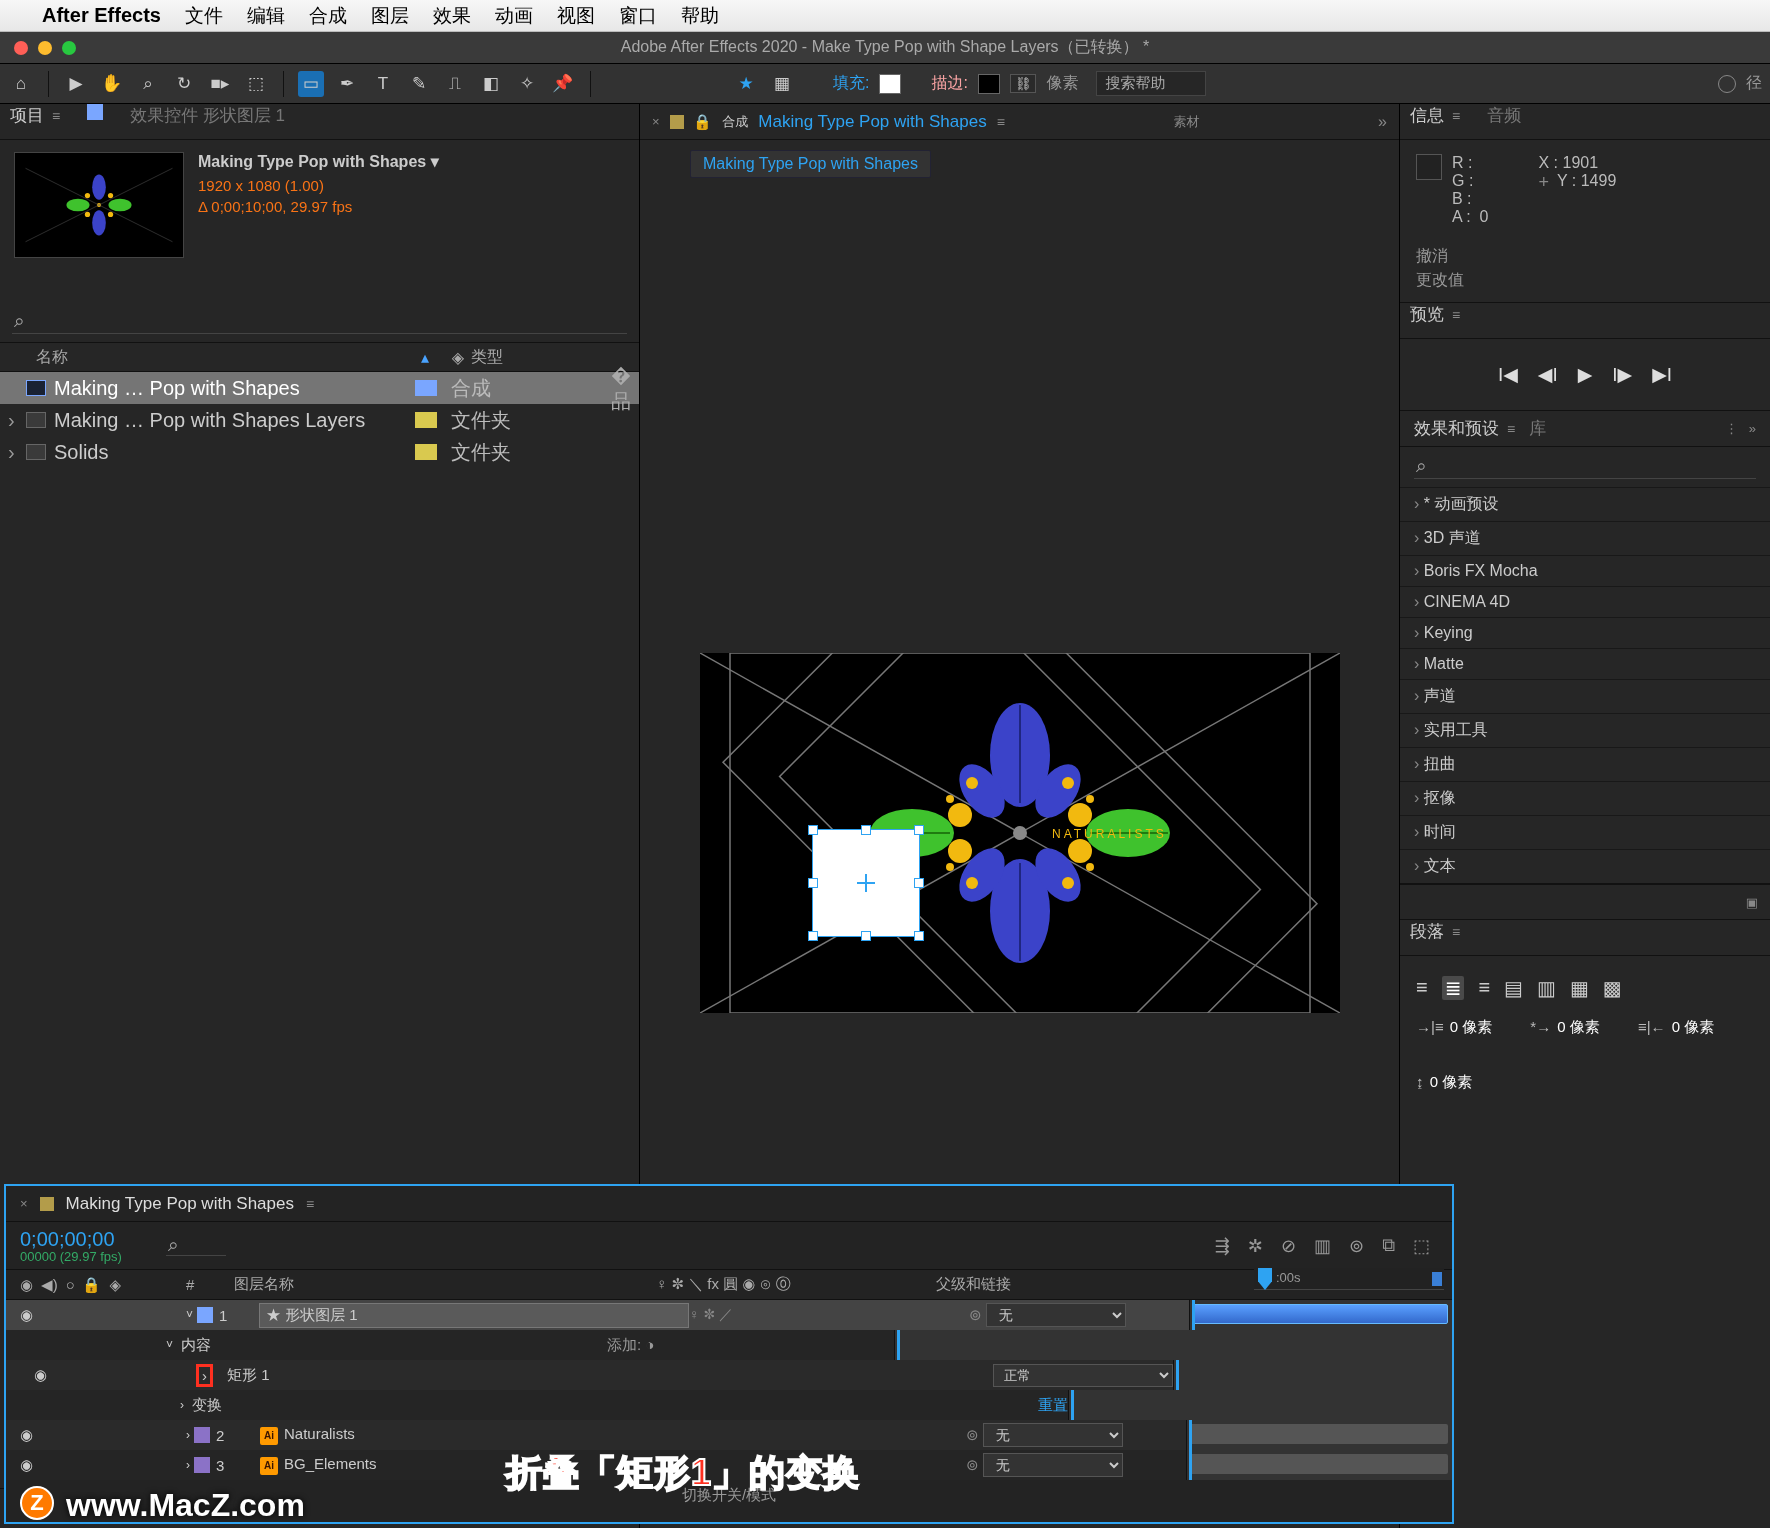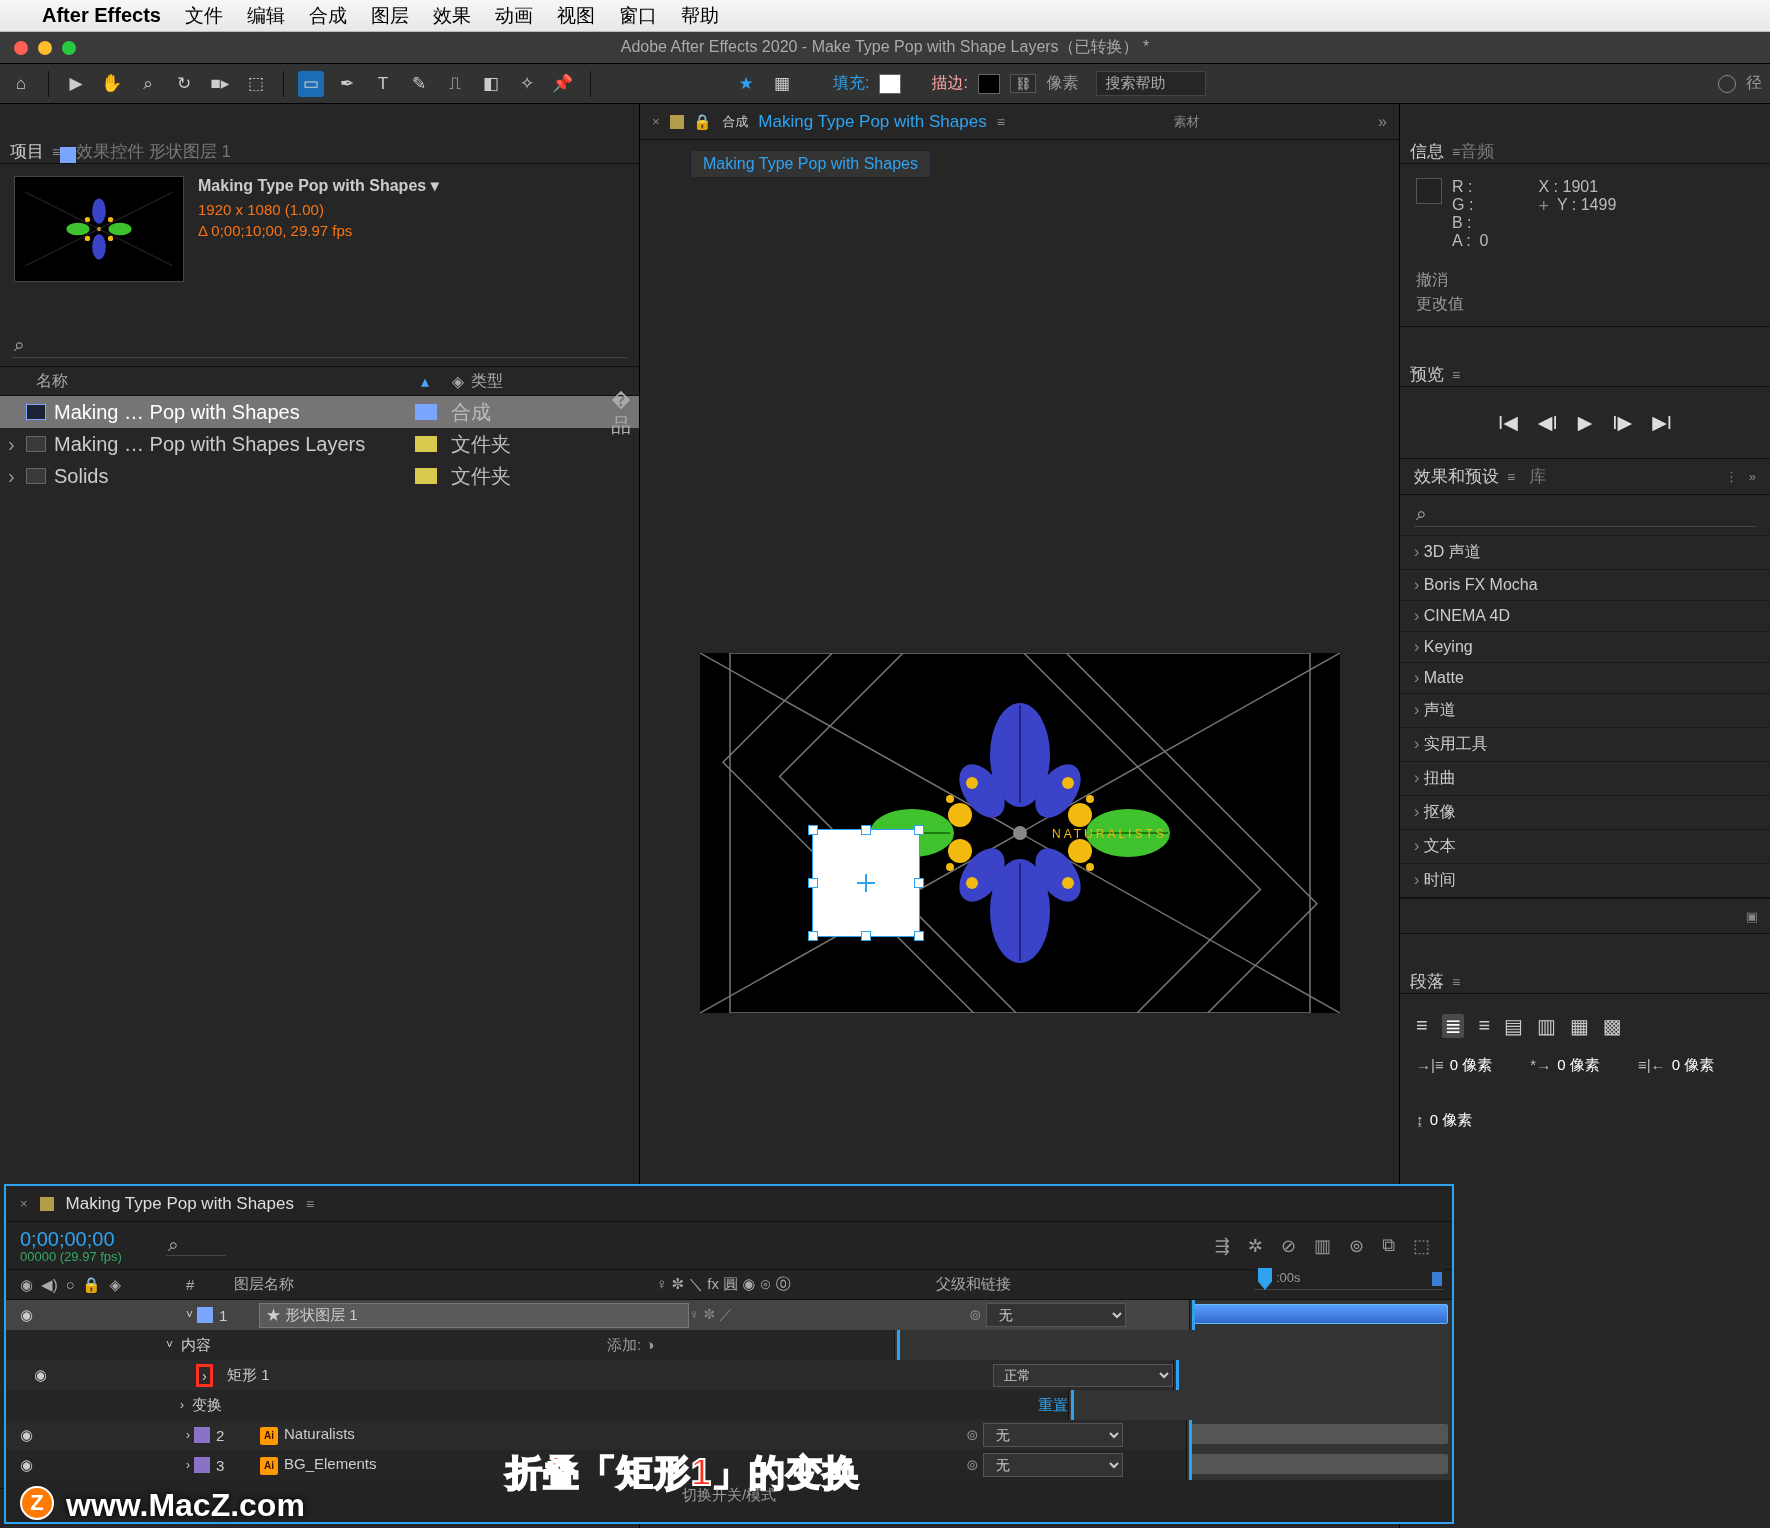--- a/index.html
+++ b/index.html
@@ -31,21 +31,21 @@
 .search-field { background:#262626; border:1px solid #444; padding:2px 8px; color:#aaa; font-size:15px; width:110px; }
 .radius-circle { width:18px; height:18px; border:1px solid #888; border-radius:50%; }
 
 
 .main { display:flex; height:calc(1528px - 32px - 32px - 40px); }
 .left-col { width:640px; display:flex; flex-direction:column; background:#262626; border-right:1px solid #000; }
 .center-col { width:760px; display:flex; flex-direction:column; background:#262626; border-right:1px solid #000; }
 .right-col { flex:1; display:flex; flex-direction:column; background:#262626; }
 
 
-.panel-tabs { height:36px; display:flex; align-items:flex-end; padding:0 10px; gap:0; border-bottom:1px solid #111; background:#262626;margin-top:24px; }
+.panel-tabs { height:36px; display:flex; align-items:flex-start; padding:0 10px; gap:27px; border-bottom:1px solid #111; background:#262626; }
 .panel-tab { color:#ccc; font-size:17px; display:flex; align-items:center; gap:8px; }
 .panel-tab.dim { color:#777; }
 .panel-menu { color:#888; font-size:14px; }
 .chevrons { margin-left:auto; color:#888; font-size:16px; }
 
 
 .project-head { padding:12px 14px; display:flex; gap:14px; }
 .proj-thumb { width:170px; height:106px; background:#000; border:1px solid #444; display:flex; align-items:center; justify-content:center; }
 .proj-info { font-size:16px; color:#ccc; }
 .proj-info .title { font-weight:600; margin-bottom:6px; }
@@ -473,31 +473,32 @@
       <div class="effects-head">
         <span class="panel-tab">
             <span>效果和预设</span> 
             <span class="panel-menu">≡</span>
           </span>
         <span class="panel-tab dim">库</span>
         <span style="margin-left:auto;color:#888;">⋮ &nbsp; »</span>
       </div>
       <div class="effects-search"><input style=""></div>
       <div class="effects-list">
+        <div class="effects-item">* 动画预设</div>
         <div class="effects-item">3D 声道</div>
         <div class="effects-item">Boris FX Mocha</div>
         <div class="effects-item">CINEMA 4D</div>
         <div class="effects-item">Keying</div>
         <div class="effects-item">Matte</div>
         <div class="effects-item">声道</div>
         <div class="effects-item">实用工具</div>
         <div class="effects-item">扭曲</div>
         <div class="effects-item">抠像</div>
+        <div class="effects-item">时间</div>
         <div class="effects-item">文本</div>
-        <div class="effects-item">时间</div>
       </div>
     </div>
 
     <div style="height:36px;border-top:1px solid #111;border-bottom:1px solid #111;display:flex;align-items:center;justify-content:flex-end;padding-right:12px;">
       <span style="color:#888;">▣</span>
     </div>
 
     <div class="panel-tabs">
       <span class="panel-tab">
           <span>段落</span> 

